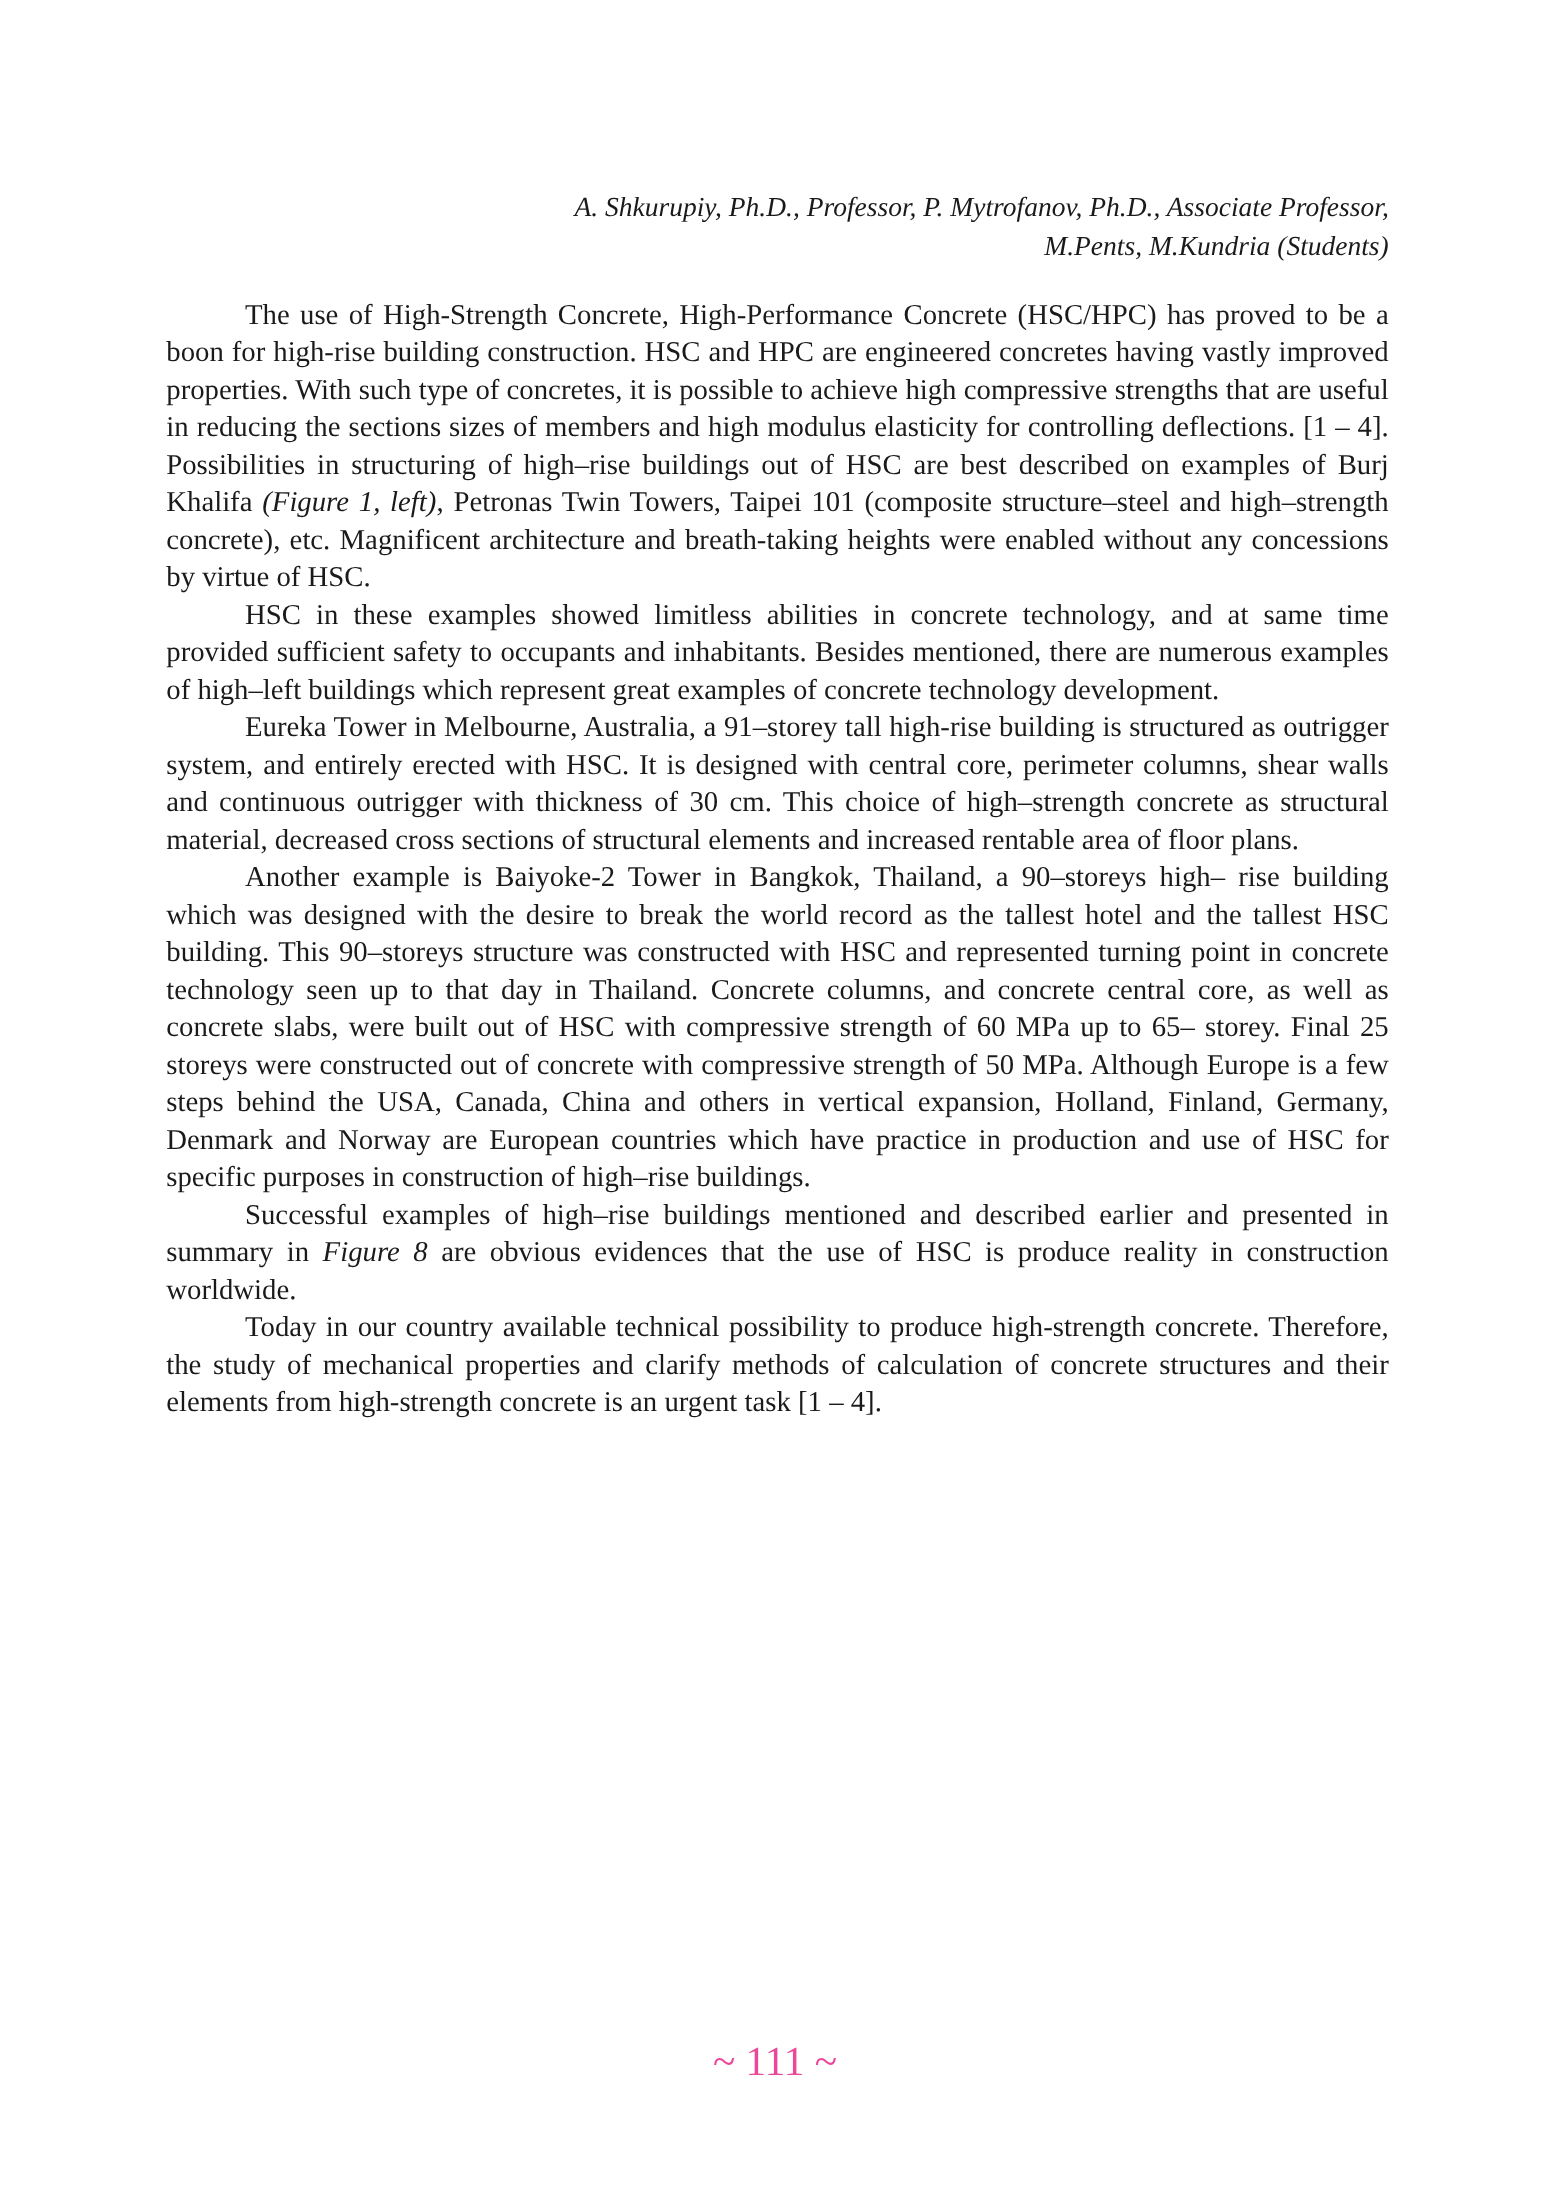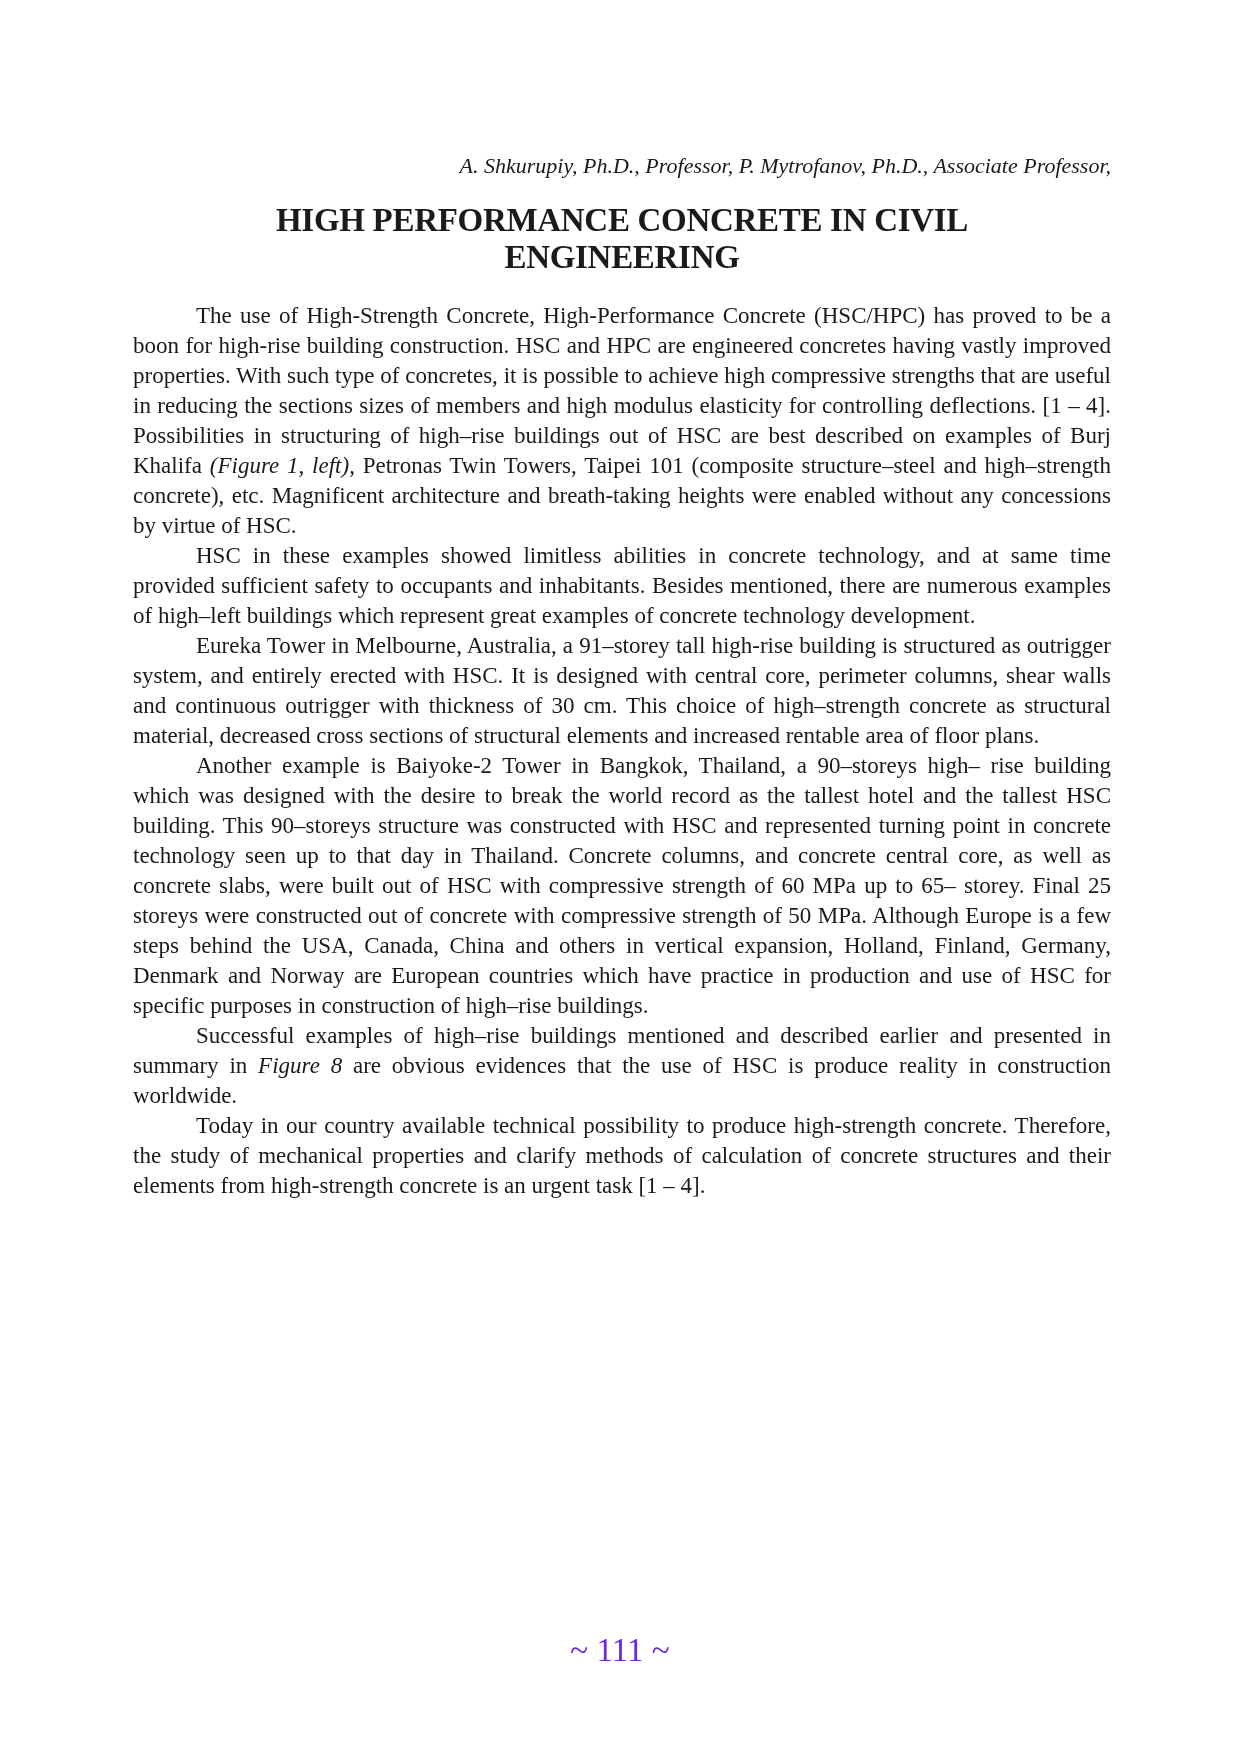--- a/index.html
+++ b/index.html
@@ -51,38 +51,35 @@
     font-style: italic;
   }
   .footer {
     position: absolute;
     top: 1630px;
     left: 0;
     width: 1240px;
     text-align: center;
     font-size: 33px;
     line-height: 40px;
-    color: #6d28d9;
+    color: #ec4899;
   }
 </style>
 </head>
 <body>
 
 <div class="page">
 
   <div class="content">
 
     <div class="authors">
       <div>A. Shkurupiy, Ph.D., Professor, P. Mytrofanov, Ph.D., Associate Professor,</div>
+      <div>M.Pents, M.Kundria (Students)</div>
     </div>
 
-    <div class="title">
-      <div>HIGH PERFORMANCE CONCRETE IN CIVIL</div>
-      <div>ENGINEERING</div>
-    </div>
 
     <div class="body-text">
       <p><span>The use of High-Strength Concrete, High-Performance Concrete (HSC/HPC) has proved to be a boon for high-rise building construction. HSC and HPC are engineered concretes having vastly improved properties. With such type of concretes, it is possible to achieve high compressive strengths that are useful in reducing the sections sizes of members and high modulus elasticity for controlling deflections. [1 – 4]. Possibilities in structuring of high–rise buildings out of HSC are best described on examples of Burj Khalifa </span><span class="it">(Figure 1, left)</span><span>, Petronas Twin Towers, Taipei 101 (composite structure–steel and high–strength concrete), etc. Magnificent architecture and breath-taking heights were enabled without any concessions by virtue of HSC.</span></p>
       <p><span>HSC in these examples showed limitless abilities in concrete technology, and at same time provided sufficient safety to occupants and inhabitants. Besides mentioned, there are numerous examples of high–left buildings which represent great examples of concrete technology development.</span></p>
       <p><span>Eureka Tower in Melbourne, Australia, a 91–storey tall high-rise building is structured as outrigger system, and entirely erected with HSC. It is designed with central core, perimeter columns, shear walls and continuous outrigger with thickness of 30 cm. This choice of high–strength concrete as structural material, decreased cross sections of structural elements and increased rentable area of floor plans.</span></p>
       <p><span>Another example is Baiyoke-2 Tower in Bangkok, Thailand, a 90–storeys high– rise building which was designed with the desire to break the world record as the tallest hotel and the tallest HSC building. This 90–storeys structure was constructed with HSC and represented turning point in concrete technology seen up to that day in Thailand. Concrete columns, and concrete central core, as well as concrete slabs, were built out of HSC with compressive strength of 60 MPa up to 65– storey. Final 25 storeys were constructed out of concrete with compressive strength of 50 MPa. Although Europe is a few steps behind the USA, Canada, China and others in vertical expansion, Holland, Finland, Germany, Denmark and Norway are European countries which have practice in production and use of HSC for specific purposes in construction of high–rise buildings.</span></p>
       <p><span>Successful examples of high–rise buildings mentioned and described earlier and presented in summary in </span><span class="it">Figure 8</span><span> are obvious evidences that the use of HSC is produce reality in construction worldwide.</span></p>
       <p><span>Today in our country available technical possibility to produce high-strength concrete. Therefore, the study of mechanical properties and clarify methods of calculation of concrete structures and their elements from high-strength concrete is an urgent task [1 – 4].</span></p>
     </div>
 

